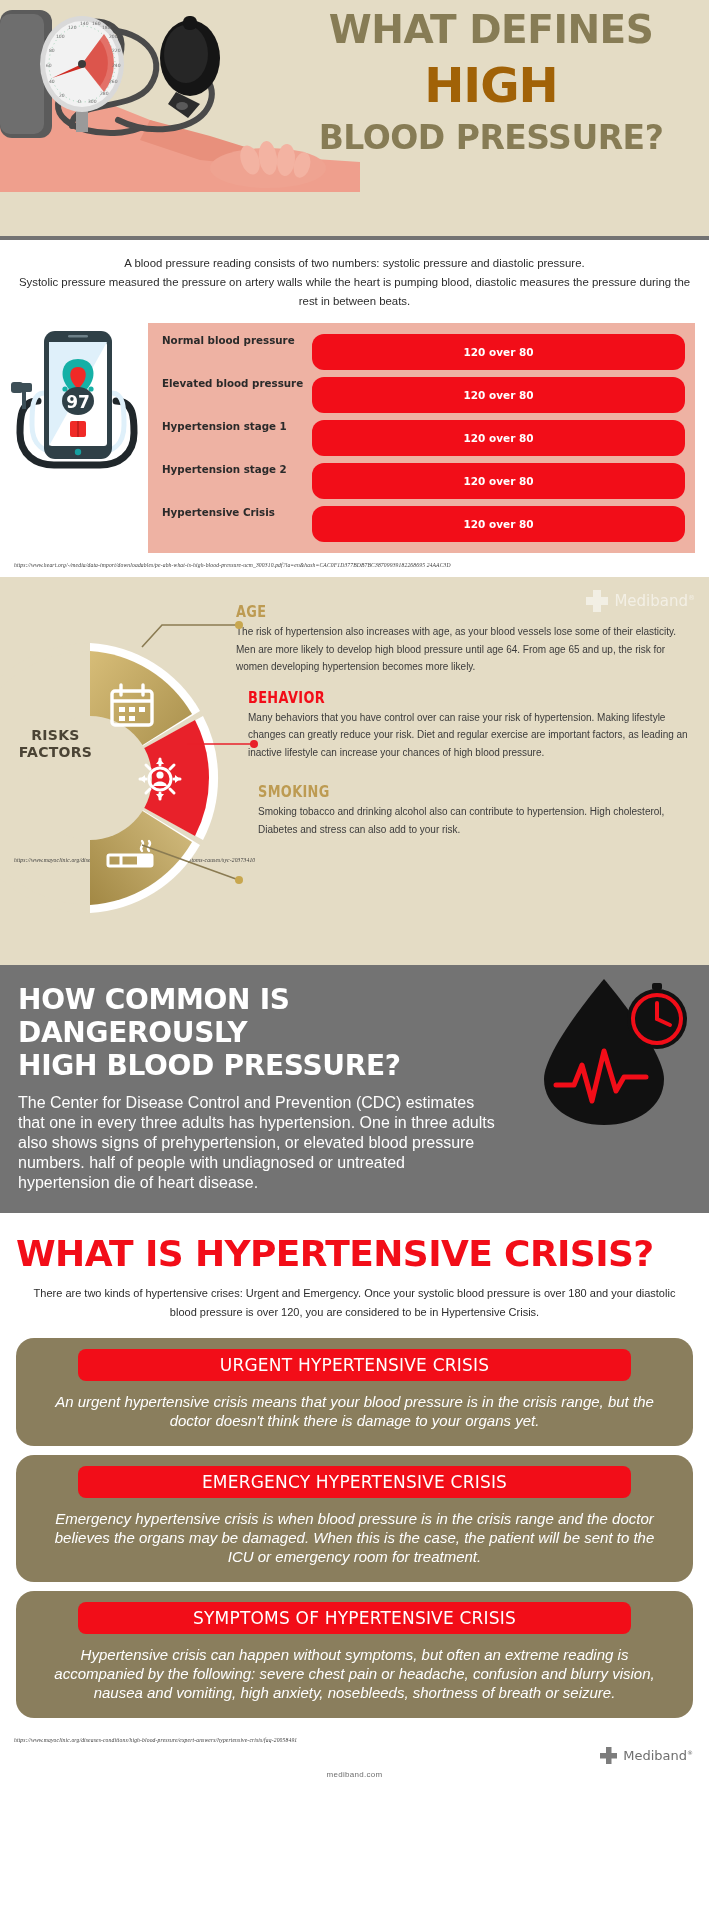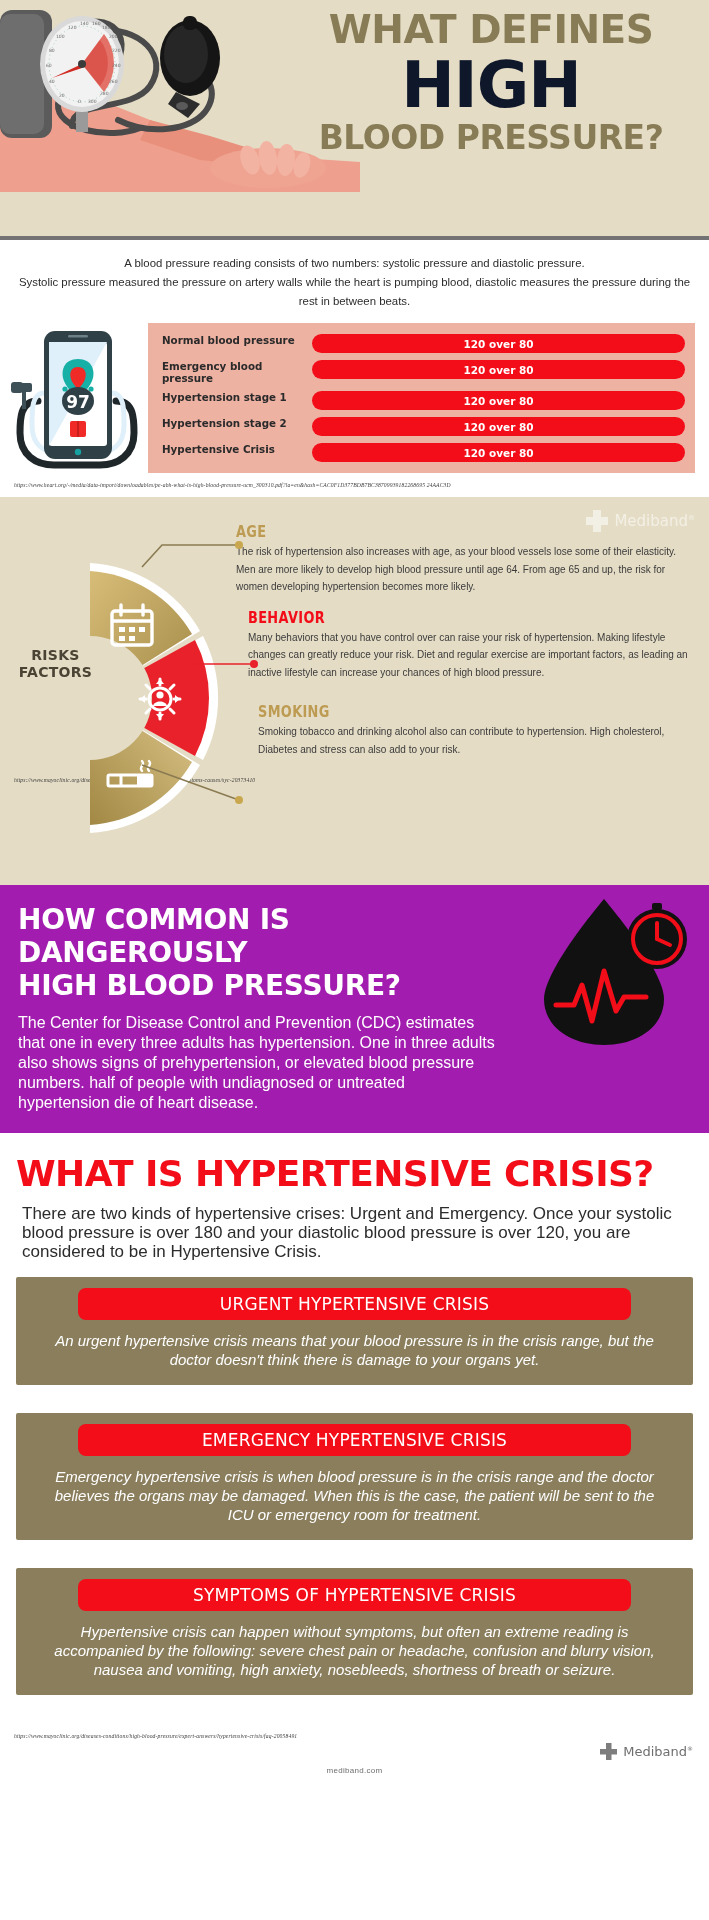--- a/index.html
+++ b/index.html
@@ -34,23 +34,23 @@
   .hero-l1, .hero-l3 {
     font-family: "DejaVu Sans", sans-serif;
     font-weight: 700;
     color: #877c55;
     letter-spacing: -0.5px;
   }
   .hero-l1 { font-size: 39px; line-height: 44px; }
   .hero-l2 {
     font-family: "DejaVu Sans", sans-serif;
     font-weight: 700;
-    font-size: 64px;
+    font-size: 48px;
     line-height: 66px;
-    color: #0f172a;
+    color: #a16207;
     letter-spacing: -1px;
   }
   .hero-l3 { font-size: 33px; line-height: 40px; }
 
   
   .intro {
     padding: 14px 18px 6px;
     text-align: center;
     color: #2c2c2c;
     font-size: 11.4px;
@@ -79,21 +79,21 @@
     flex: 0 0 150px;
     font-family: "DejaVu Sans", sans-serif;
     font-weight: 700;
     font-size: 10.3px;
     color: #2a2a2a;
   }
   .range-pill {
     flex: 1;
     background: #f20d18;
     border-radius: 12px;
-    height: 19px;
+    height: 36px;
     display: flex;
     align-items: center;
     justify-content: center;
     color: #fff;
     font-family: "DejaVu Sans", sans-serif;
     font-weight: 700;
     font-size: 10.5px;
   }
 
   .source {
@@ -184,21 +184,21 @@
     line-height: 17.5px;
     color: #3b3b3b;
   }
   .risk-item.behavior { margin-left: 12px; }
 
   .connector { position: absolute; }
 
   
   .cdc {
     position: relative;
-    background: #a21caf;
+    background: #737373;
     padding: 18px 18px 20px 18px;
     overflow: hidden;
   }
   .cdc h2 {
     font-family: "DejaVu Sans", sans-serif;
     font-weight: 700;
     font-size: 28px;
     line-height: 33px;
     color: #ffffff;
     letter-spacing: -0.3px;
@@ -225,32 +225,32 @@
     text-align: left;
     font-family: "DejaVu Sans", sans-serif;
     font-weight: 700;
     font-size: 36px;
     line-height: 42px;
     color: #f20d18;
     letter-spacing: -0.6px;
     margin-bottom: 9px;
   }
   .crisis-intro {
-    text-align: left;
-    font-size: 17px;
+    text-align: center;
+    font-size: 11px;
     line-height: 19px;
     color: #2c2c2c;
     margin-bottom: 16px;
     padding: 0 6px;
   }
   .crisis-card {
     background: #8a7e5d;
-    border-radius: 2px;
+    border-radius: 18px;
     padding: 11px 14px 16px;
-    margin-bottom: 28px;
+    margin-bottom: 9px;
   }
   .crisis-card-head {
     background: #f20d18;
     border-radius: 8px;
     margin: 0 48px 11px;
     height: 32px;
     display: flex;
     align-items: center;
     justify-content: center;
     color: #ffffff;
@@ -402,21 +402,21 @@
       <rect x="62" y="98" width="16" height="16" rx="2" fill="#f02a27"></rect>
       <rect x="69" y="98" width="2" height="16" fill="#c81f1d"></rect>
     </svg>
 
     <div class="ranges-panel">
       <div class="range-row">
         <div class="range-label">Normal blood pressure</div>
         <div class="range-pill">120 over 80</div>
       </div>
       <div class="range-row">
-        <div class="range-label">Emergency blood pressure</div>
+        <div class="range-label">Elevated blood pressure</div>
         <div class="range-pill">120 over 80</div>
       </div>
       <div class="range-row">
         <div class="range-label">Hypertension stage 1</div>
         <div class="range-pill">120 over 80</div>
       </div>
       <div class="range-row">
         <div class="range-label">Hypertension stage 2</div>
         <div class="range-pill">120 over 80</div>
       </div>

